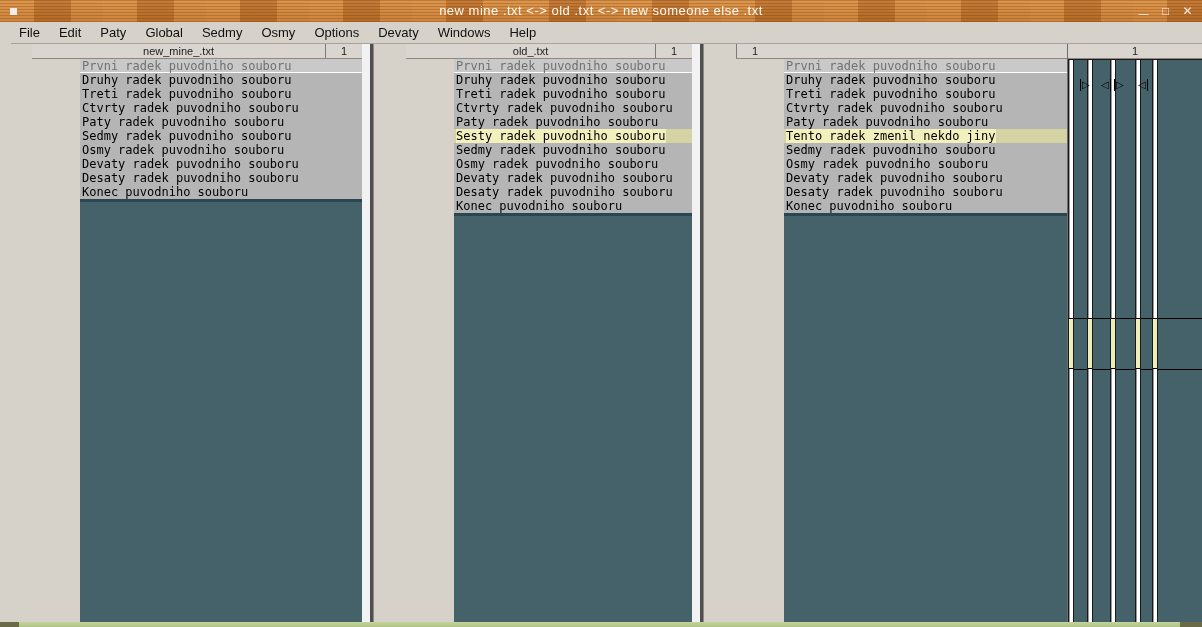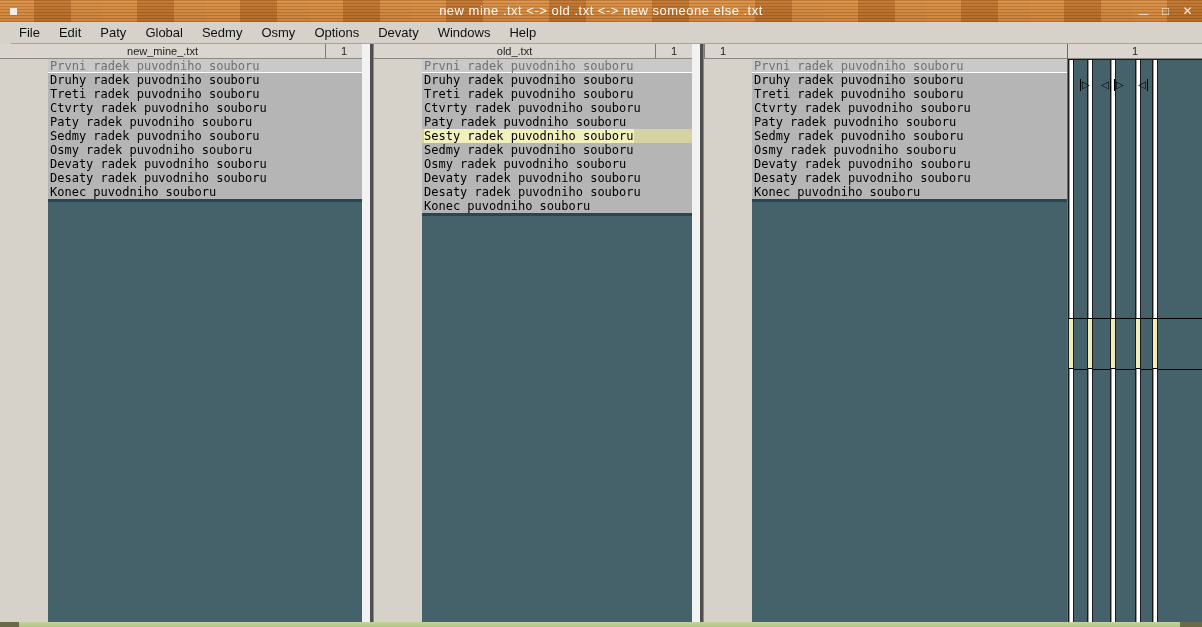--- a/index.html
+++ b/index.html
@@ -32,21 +32,21 @@
     position:absolute; top:22px; left:11px; width:100%; height:22px;
     background:#d6d2ca; border-bottom:1px solid #a8a49c;
     display:flex; align-items:center; gap:19px; padding-left:8px;
     font-size:13px; color:#111;
   }
   .menu-item { cursor:default; }
 
   
   .content { position:absolute; top:44px; left:0; width:100%; height:578px; display:flex; }
 
-  .pane { display:flex; flex-direction:column; }
+  .pane { display:flex; flex-direction:column;padding-left:32px; }
   .pane-1 { width:362px; } .pane-2 { width:318px; } .pane-3 { width:363px; }
 
   .pane-header {
     height:15px; background:#dad6cf; border-bottom:1px solid #8d8982;
     display:flex; font-size:11px; color:#222; line-height:14px;
   }
   .fname { flex:1; text-align:center; overflow:hidden; white-space:nowrap; }
   .hunk-cell { width:37px; border-left:1px solid #7b7b7b; text-align:center; }
 
   .pane-body { flex:1; display:flex; flex-direction:column; background:#b5b5b5;margin-left:48px; }
@@ -181,20 +181,21 @@
       <div class="pane-header">
         <div class="hunk-cell">1</div>
       </div>
       <div class="pane-body">
         <div>
             <div class="line current"><span class="txt">Prvni radek puvodniho souboru</span></div>
             <div class="line same"><span class="txt">Druhy radek puvodniho souboru</span></div>
             <div class="line same"><span class="txt">Treti radek puvodniho souboru</span></div>
             <div class="line same"><span class="txt">Ctvrty radek puvodniho souboru</span></div>
             <div class="line same"><span class="txt">Paty radek puvodniho souboru</span></div>
+            <div class="line changed"><span class="txt">Tento radek zmenil nekdo jiny</span></div>
             <div class="line same"><span class="txt">Sedmy radek puvodniho souboru</span></div>
             <div class="line same"><span class="txt">Osmy radek puvodniho souboru</span></div>
             <div class="line same"><span class="txt">Devaty radek puvodniho souboru</span></div>
             <div class="line same"><span class="txt">Desaty radek puvodniho souboru</span></div>
             <div class="line same"><span class="txt">Konec puvodniho souboru</span></div>
           </div>
         <div class="void"></div>
       </div>
     </div>
 

